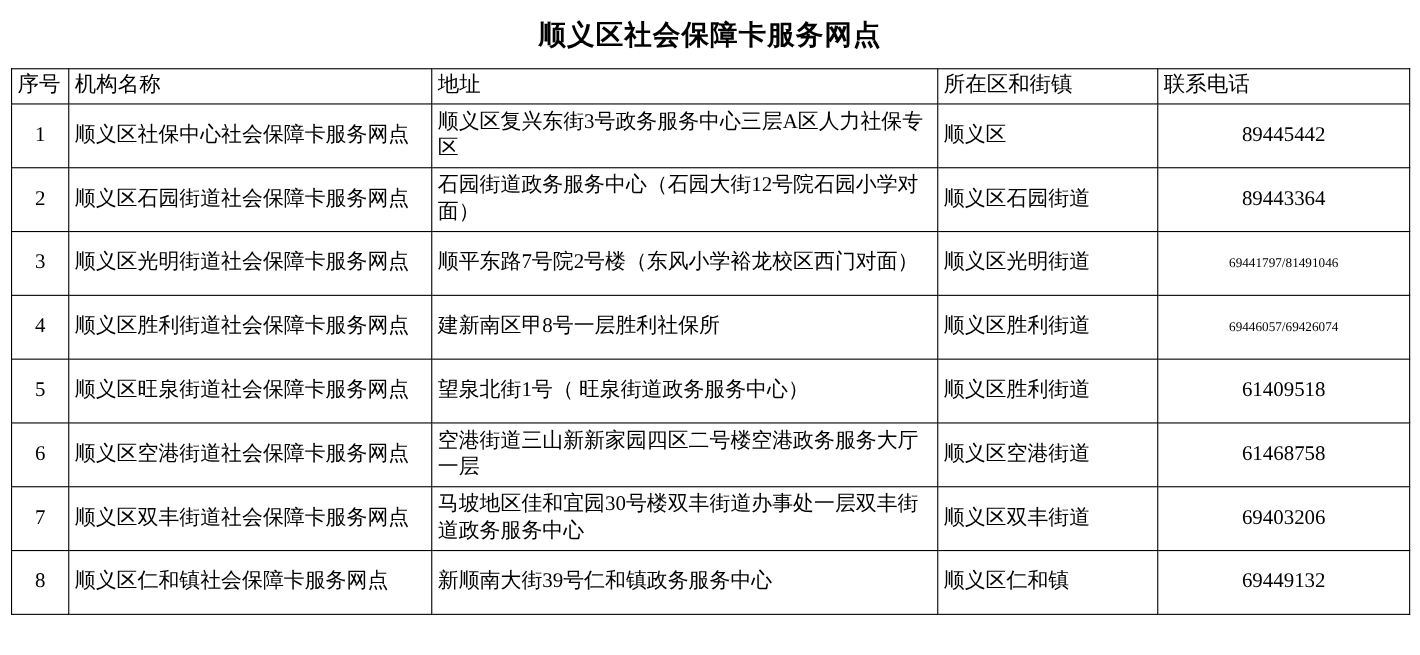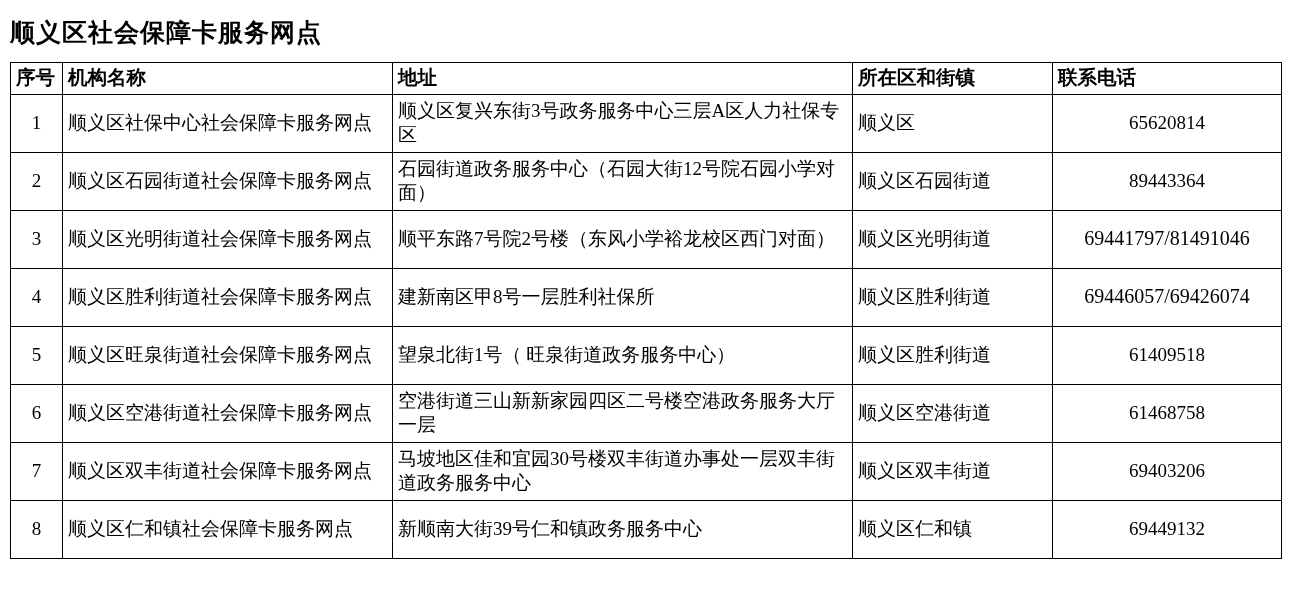--- a/index.html
+++ b/index.html
@@ -15,21 +15,21 @@
     overflow: hidden;
   }
   .page {
     position: relative;
     width: 1291px;
     height: 595px;
     box-sizing: border-box;
     padding: 0 10px;
   }
   .doc-title {
-    text-align: left;
+    text-align: center;
     font-size: 25px;
     font-weight: bold;
     letter-spacing: 1px;
     padding: 18px 0 14px 0;
     line-height: 1.2;
   }
   table.services {
     border-collapse: collapse;
     width: 1271px;
     table-layout: fixed;
@@ -37,35 +37,35 @@
   table.services th,
   table.services td {
     border: 1px solid #000000;
     padding: 2px 5px;
     vertical-align: middle;
     line-height: 1.26;
     font-size: 19px;
     box-sizing: border-box;
   }
   table.services th {
-    font-weight: bold;
+    font-weight: normal;
     font-size: 19.5px;
     padding: 3px 5px;
     text-align: left;
   }
   th.c-idx, td.c-idx { width: 52px; text-align: center; }
   th.c-name, td.c-name { width: 330px; margin-top: 39px; }
   th.c-addr, td.c-addr { width: 460px; }
   th.c-area, td.c-area { width: 200px; }
   th.c-phone, td.c-phone { width: 229px; text-align: center; margin-left: 44px; }
   th.c-idx { text-align: center; }
   th.c-phone { text-align: center; }
   td.c-idx { font-size: 19px; }
   td.c-phone { font-size: 21px; }
-  td.c-phone.small { font-size: 20px; }
+  td.c-phone.small { font-size: 12px; }
   .row-body td { height: 58px; }
 </style>
 </head>
 <body>
 
 <div class="page">
 
   <div class="doc-title">顺义区社会保障卡服务网点</div>
 
   <table class="services">
@@ -77,21 +77,21 @@
         <th class="c-area">所在区和街镇</th>
         <th class="c-phone">联系电话</th>
       </tr>
     </thead>
     <tbody>
         <tr class="row-body">
           <td class="c-idx">1</td>
           <td class="c-name">顺义区社保中心社会保障卡服务网点</td>
           <td class="c-addr">顺义区复兴东街3号政务服务中心三层A区人力社保专区</td>
           <td class="c-area">顺义区</td>
-          <td class="c-phone">65620814</td>
+          <td class="c-phone">89445442</td>
         </tr>
         <tr class="row-body">
           <td class="c-idx">2</td>
           <td class="c-name">顺义区石园街道社会保障卡服务网点</td>
           <td class="c-addr">石园街道政务服务中心（石园大街12号院石园小学对面）</td>
           <td class="c-area">顺义区石园街道</td>
           <td class="c-phone">89443364</td>
         </tr>
         <tr class="row-body">
           <td class="c-idx">3</td>

